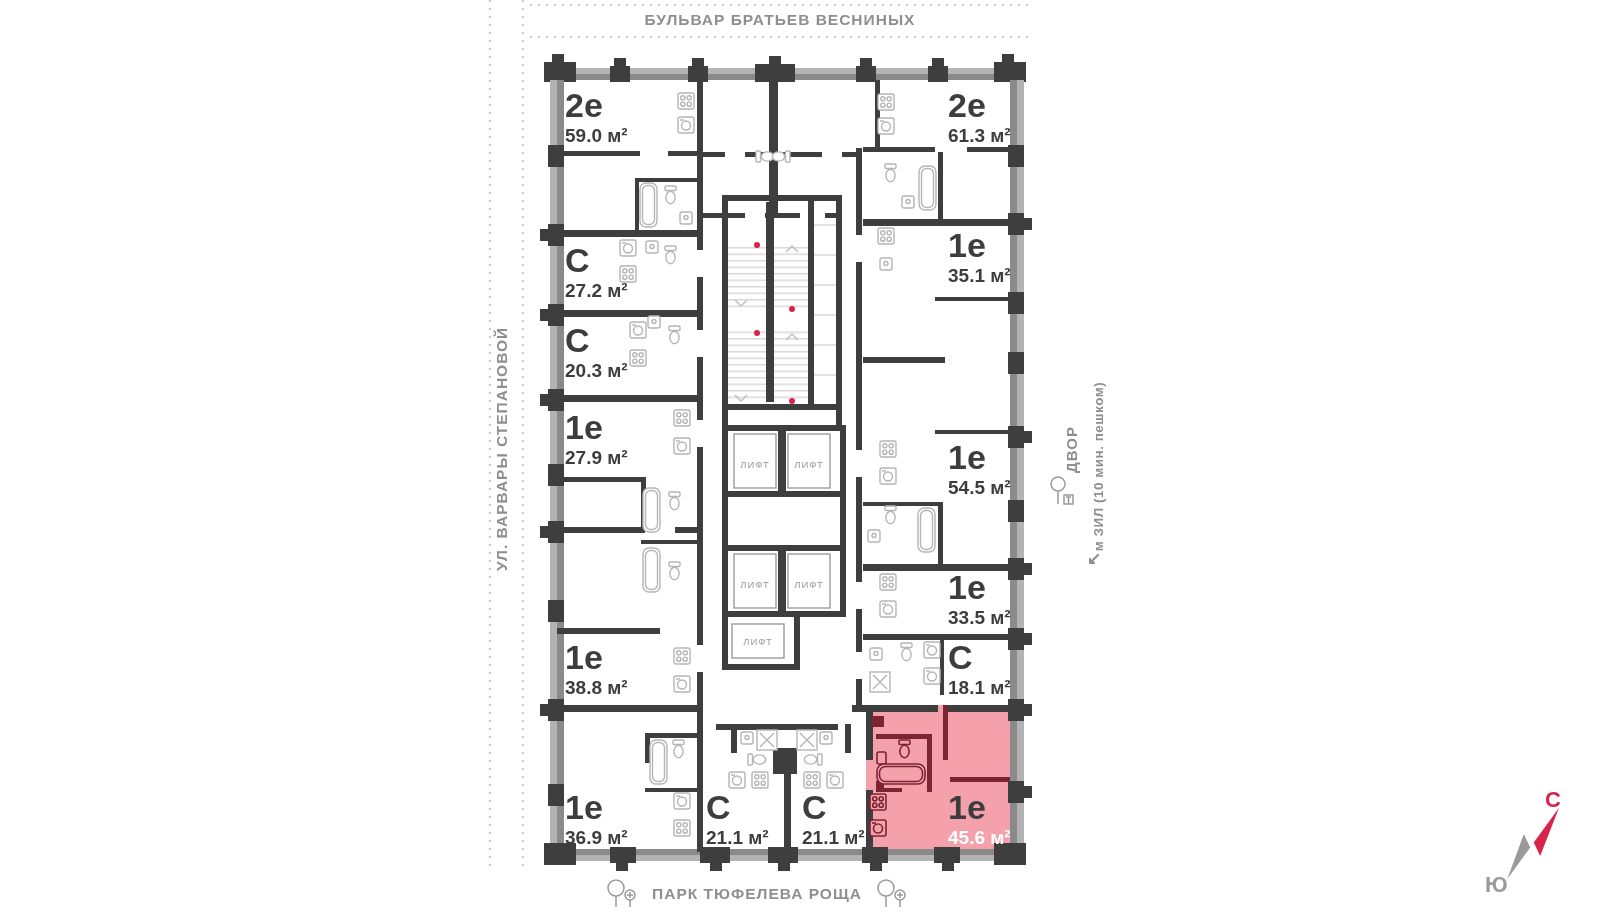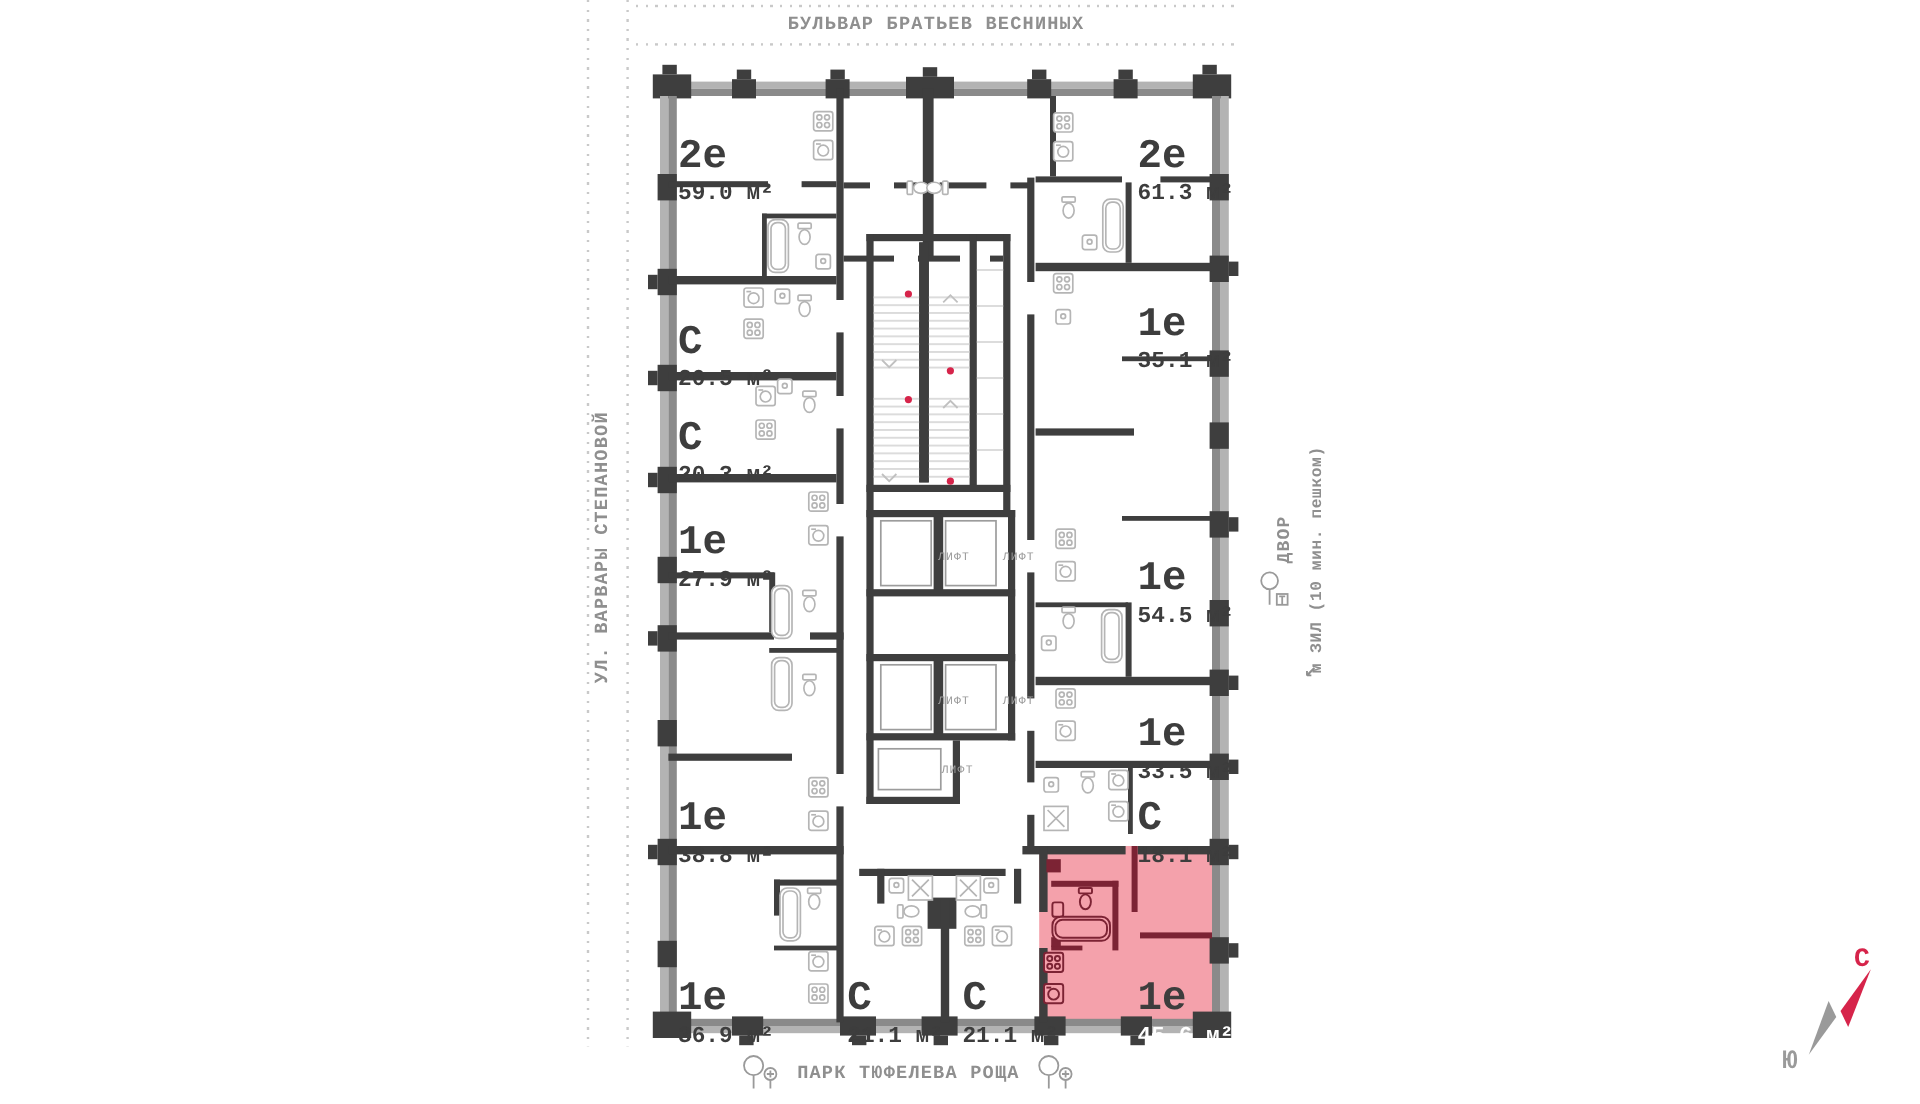--- a/index.html
+++ b/index.html
@@ -1,32 +1,32 @@
 <!DOCTYPE html>
 <html><head>
 <meta charset="utf-8">
 <style>
   html,body{margin:0;padding:0;background:#fff;}
   .canvas{position:relative;width:1600px;height:920px;background:#fff;overflow:hidden;
-          font-family:Liberation Mono, monospace;}
+          font-family:Liberation Sans, sans-serif;}
   .abs{position:absolute;}
   
   .dot-h{position:absolute;height:2px;background:repeating-linear-gradient(90deg,#c9c9c9 0 2px,transparent 2px 8px);}
   .dot-v{position:absolute;width:2px;background:repeating-linear-gradient(180deg,#c9c9c9 0 2px,transparent 2px 8px);}
   .street{color:#8f8f8f;font-weight:bold;font-size:15.5px;letter-spacing:1px;white-space:nowrap;}
   .street.center{text-align:center;}
   .rot{transform:rotate(-90deg);transform-origin:center center;text-align:center;}
   .metro{color:#8f8f8f;font-weight:bold;font-size:13.5px;letter-spacing:.5px;white-space:nowrap;}
   .arrow{color:#8f8f8f;font-size:17px;font-weight:bold;}
   
-  .apt{position:absolute;line-height:1;margin-top:26px;}
+  .apt{position:absolute;line-height:1;}
   .apt .apt-type{font-size:34px;font-weight:bold;color:#3d3d3d;letter-spacing:0;}
   .apt .apt-area{font-size:19px;font-weight:bold;color:#3d3d3d;margin-top:4px;white-space:nowrap;}
   .apt.hl .apt-area{color:#ffffff;}
-  .lift{position:absolute;color:#9a9a9a;font-size:9.5px;letter-spacing:1px;text-align:center;padding-left:40px;}
+  .lift{position:absolute;color:#9a9a9a;font-size:9.5px;letter-spacing:1px;text-align:center;}
   .compass-letter{position:absolute;font-size:22px;font-weight:bold;}
   .c-north{color:#d6244a;}
   .c-south{color:#9a9a9a;}
   svg{display:block;}
   .fx{stroke:#b5b5b5;fill:#ffffff;stroke-width:1.4;}
   .fxm{stroke:#7c2334;fill:#f4a1ab;stroke-width:1.6;}
   .landmark-icon{stroke:#9a9a9a;fill:none;stroke-width:1.5;}
   .park-row{position:absolute;display:flex;align-items:center;justify-content:center;gap:14px;}
 </style>
 </head>
@@ -423,21 +423,21 @@
       </g>
     </g>
   </svg>
 
   <div class="apt" style="left:565px;top:88px;">
     <div class="apt-type">2е</div>
     <div class="apt-area">59.0 м²</div>
   </div>
   <div class="apt" style="left:565px;top:243px;">
     <div class="apt-type">С</div>
-    <div class="apt-area">20.5 м²</div>
+    <div class="apt-area">27.2 м²</div>
   </div>
   <div class="apt" style="left:565px;top:323px;">
     <div class="apt-type">С</div>
     <div class="apt-area">20.3 м²</div>
   </div>
   <div class="apt" style="left:565px;top:410px;">
     <div class="apt-type">1е</div>
     <div class="apt-area">27.9 м²</div>
   </div>
   <div class="apt" style="left:565px;top:640px;">

